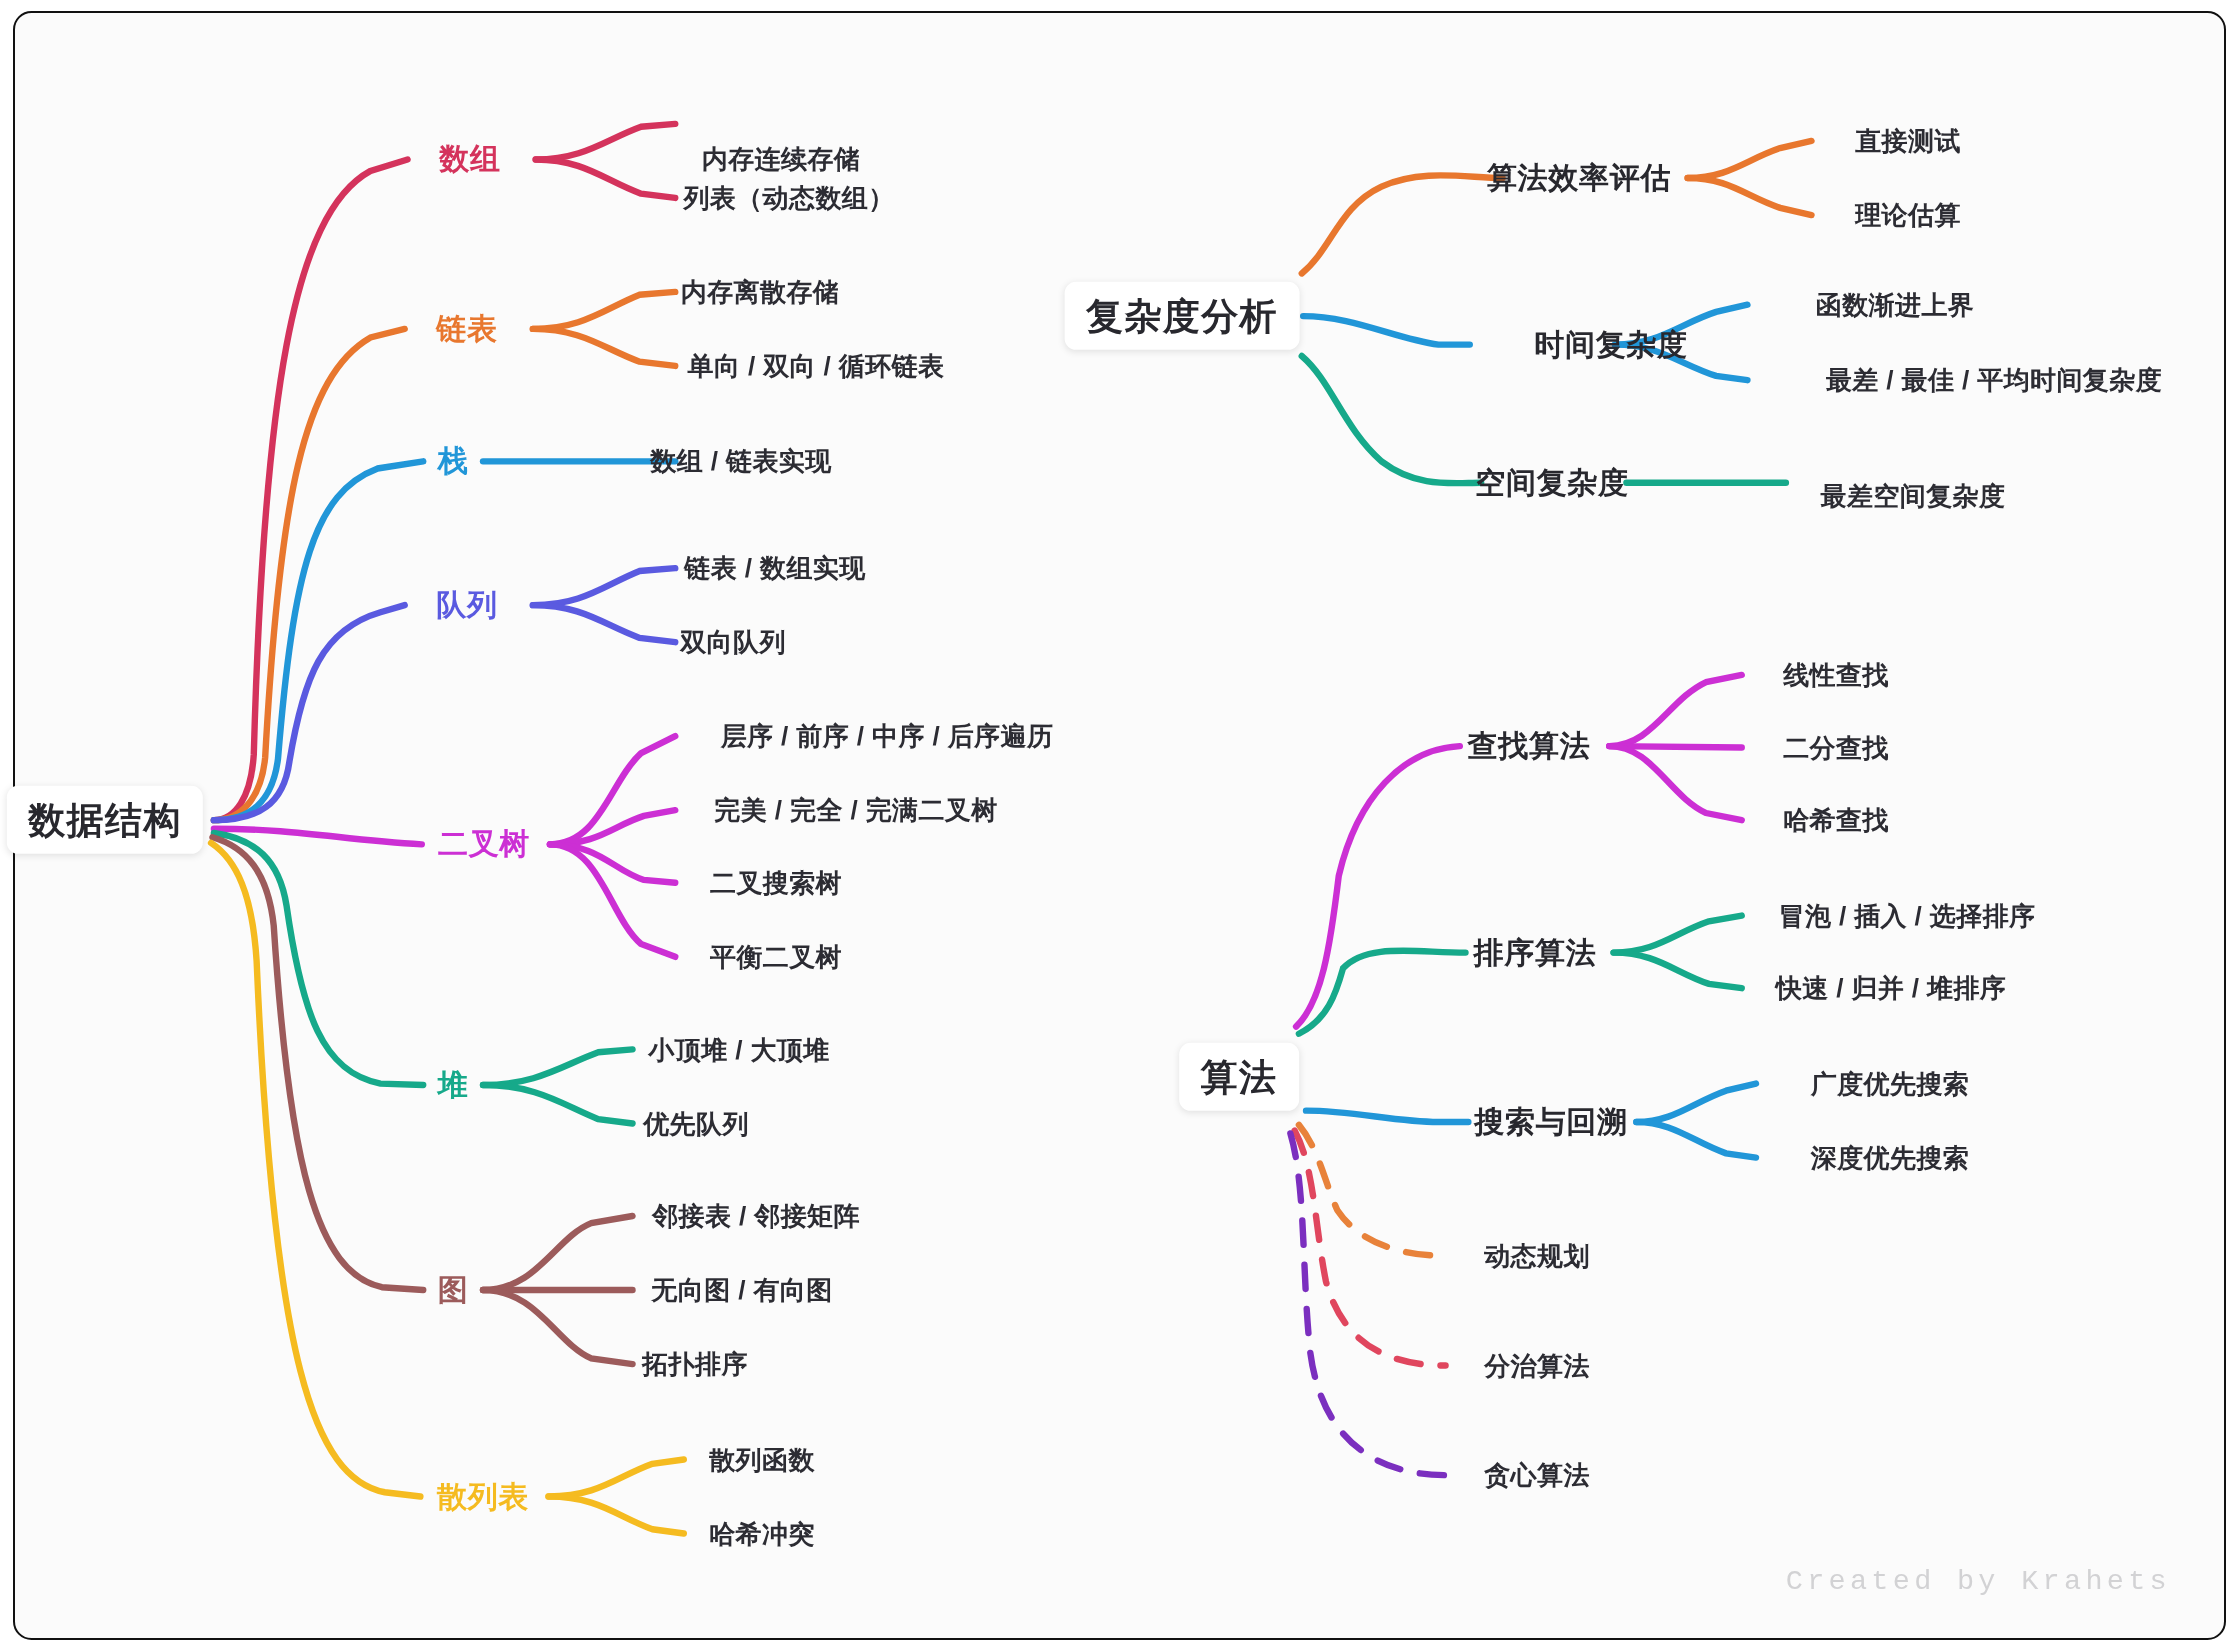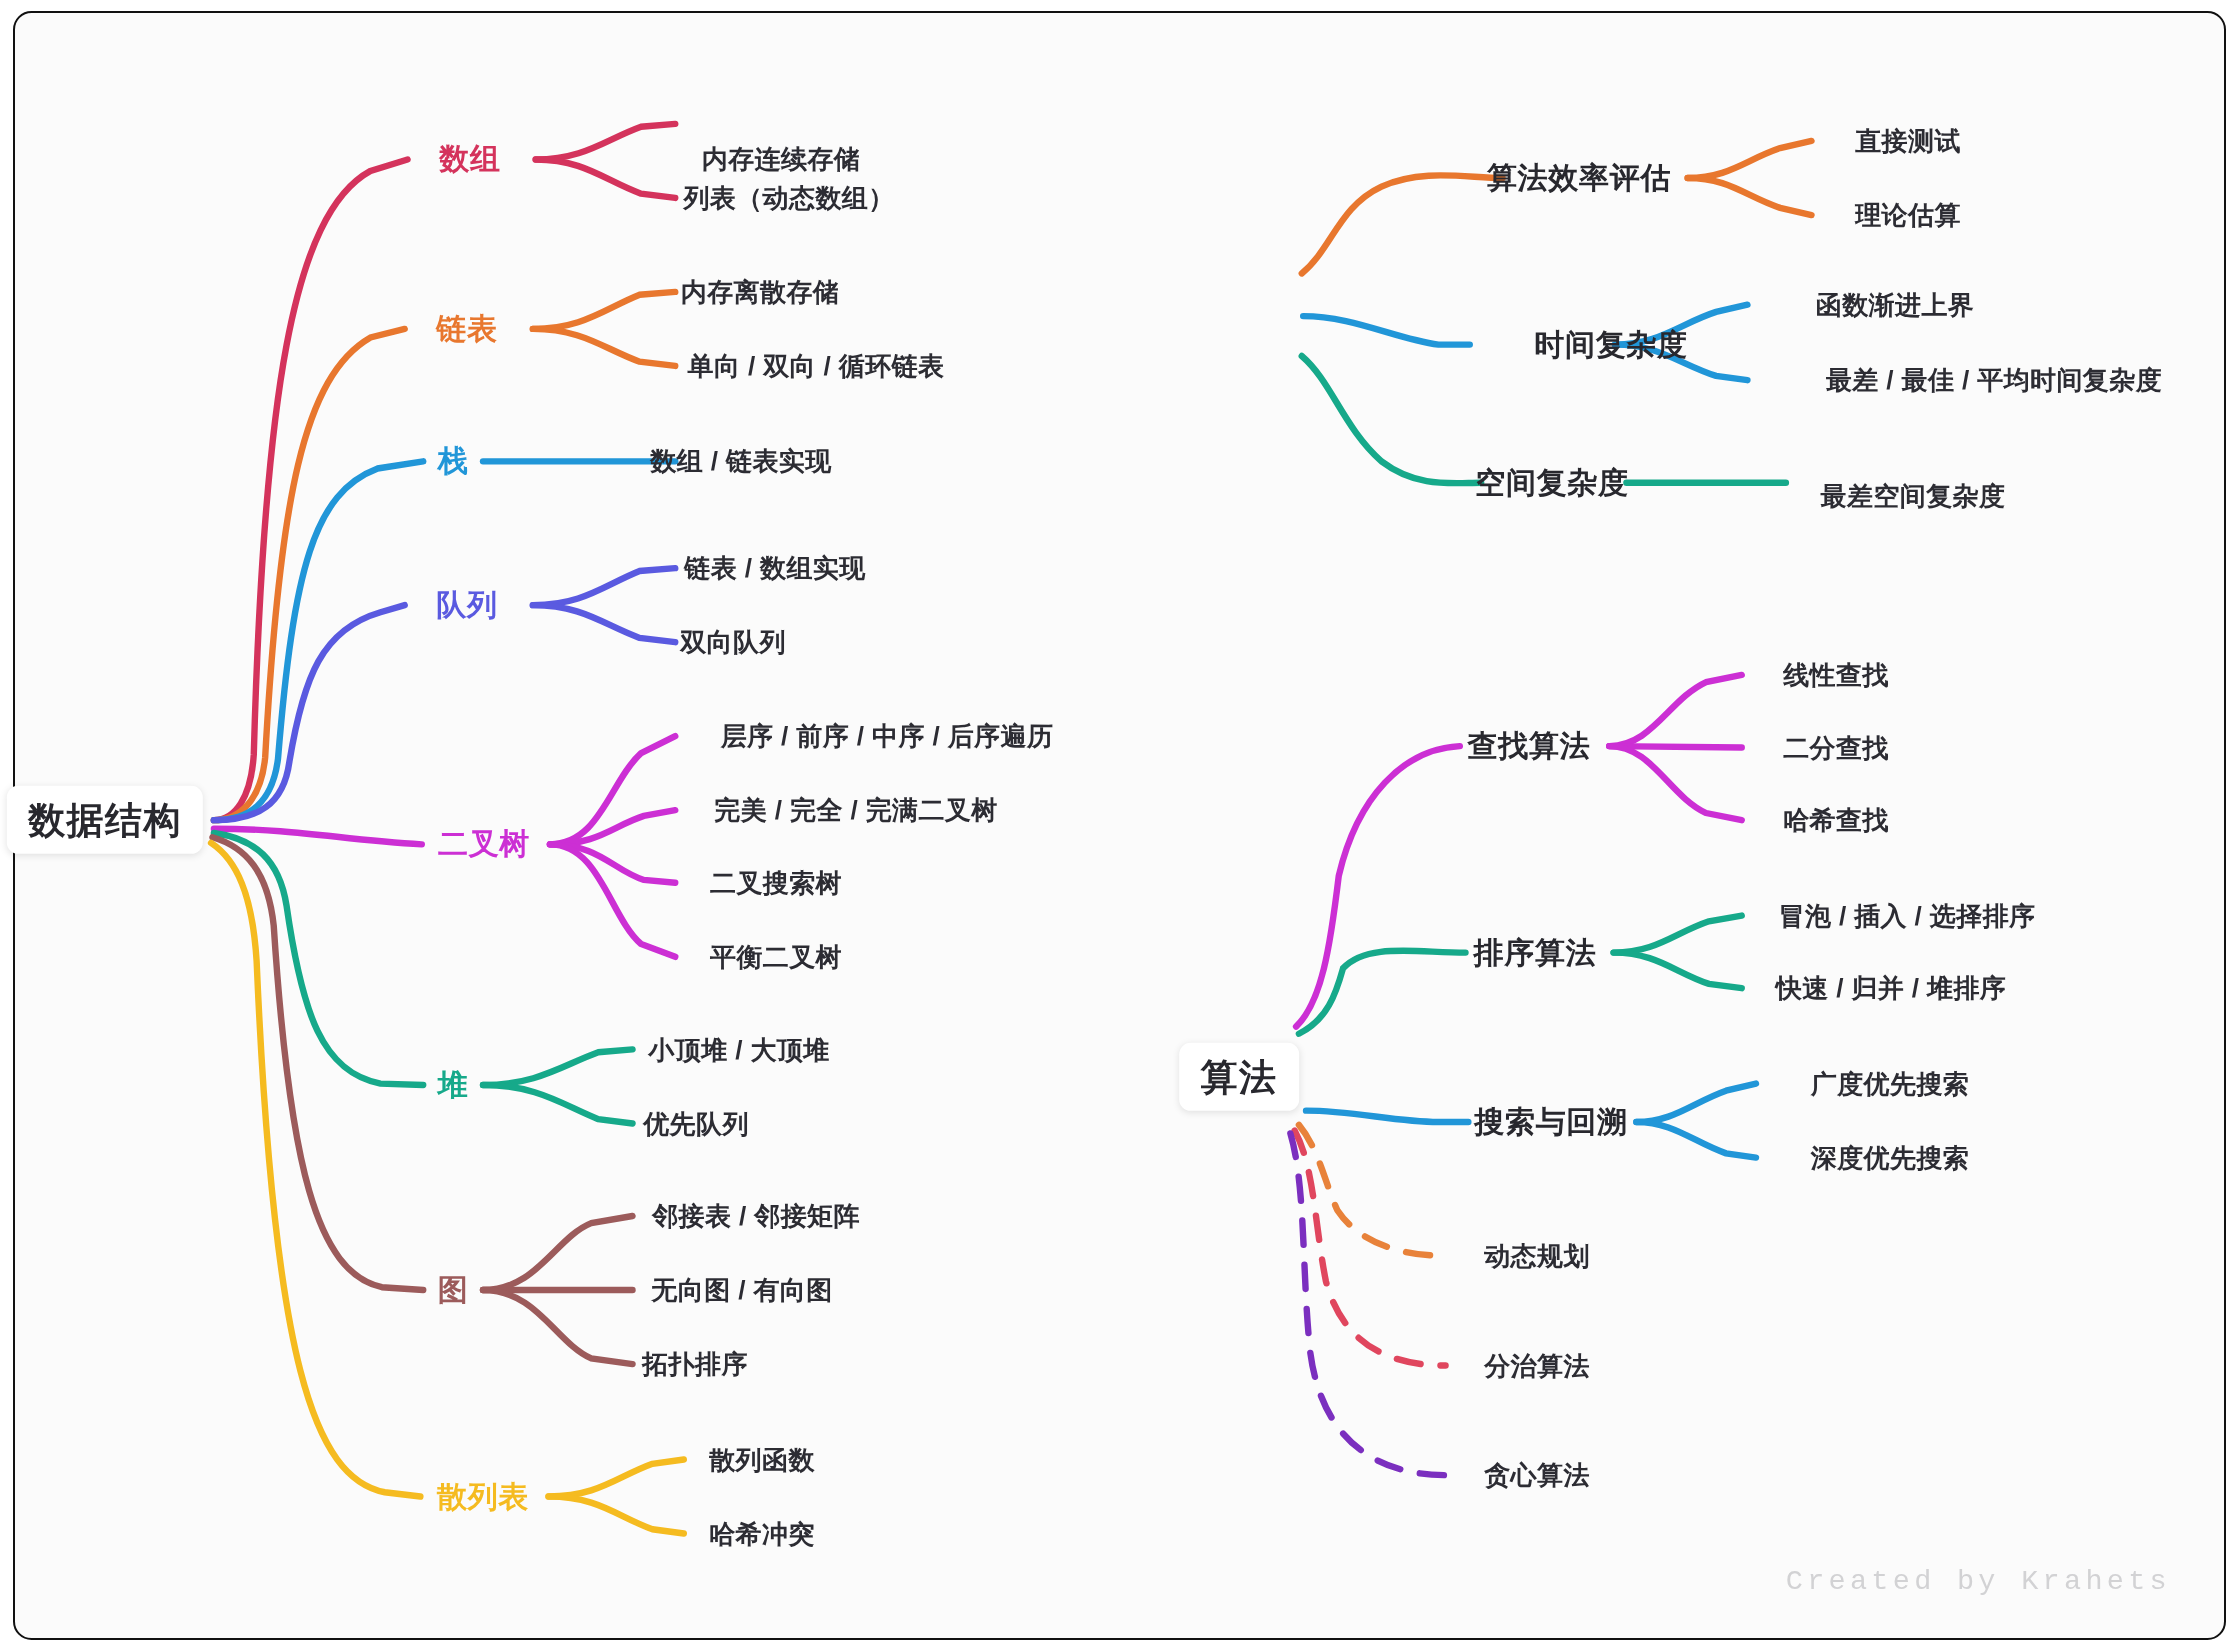--- a/index.html
+++ b/index.html
@@ -126,20 +126,21 @@
 
       <path d="M1824 1580 C 1852 1614 1860 1660 1878 1700 C 1910 1748 1972 1764 2030 1764" stroke="#e8823a" stroke-dasharray="34 28"></path>
 
       <path d="M1818 1588 C 1846 1640 1846 1720 1862 1800 C 1886 1888 1950 1918 2030 1918" stroke="#e0465e" stroke-dasharray="34 28"></path>
 
       <path d="M1812 1592 C 1834 1666 1828 1790 1840 1900 C 1858 2034 1946 2072 2030 2072" stroke="#7b2fbf" stroke-dasharray="34 28"></path>
     </g>
   </svg>
 
   <div class="node root" style="left:105px;top:820px;">数据结构</div>
+  <div class="node root" style="left:1182px;top:316px;">复杂度分析</div>
   <div class="node root" style="left:1239px;top:1077px;">算法</div>
 
   <div class="node lvl1" style="left:470px;top:159px;color:#d4335c;">数组</div>
   <div class="node lvl2" style="left:781px;top:124px;margin-top:35px;">内存连续存储</div>
   <div class="node lvl2" style="left:789px;top:198px;">列表（动态数组）</div>
 
   <div class="node lvl1" style="left:467px;top:329px;color:#e8772e;">链表</div>
   <div class="node lvl2" style="left:760px;top:292px;">内存离散存储</div>
   <div class="node lvl2" style="left:816px;top:366px;">单向 / 双向 / 循环链表</div>
 

